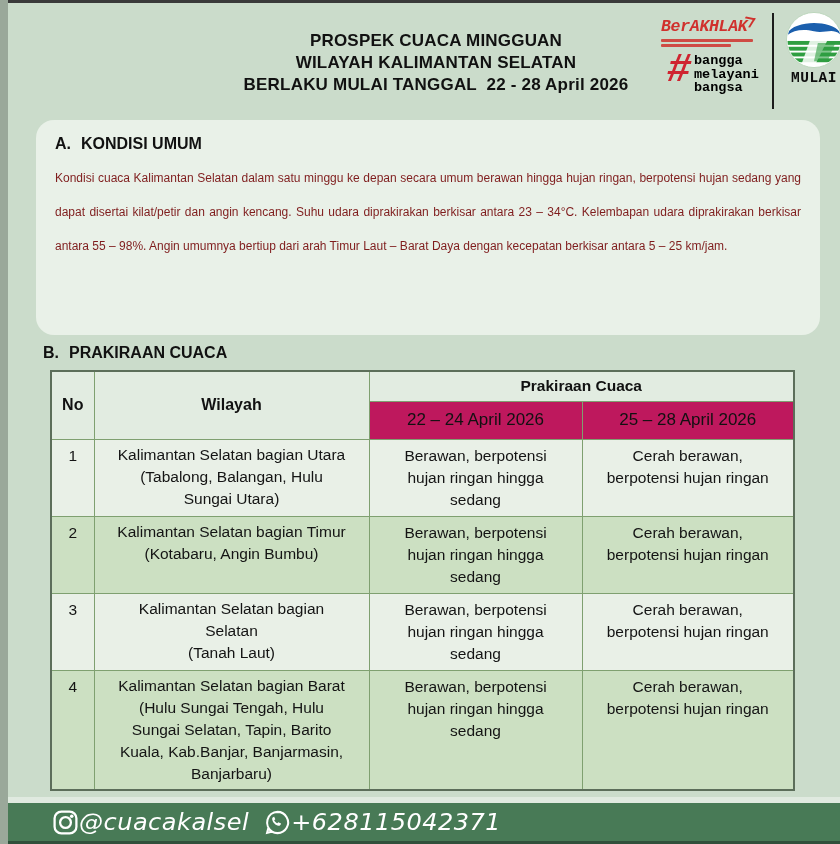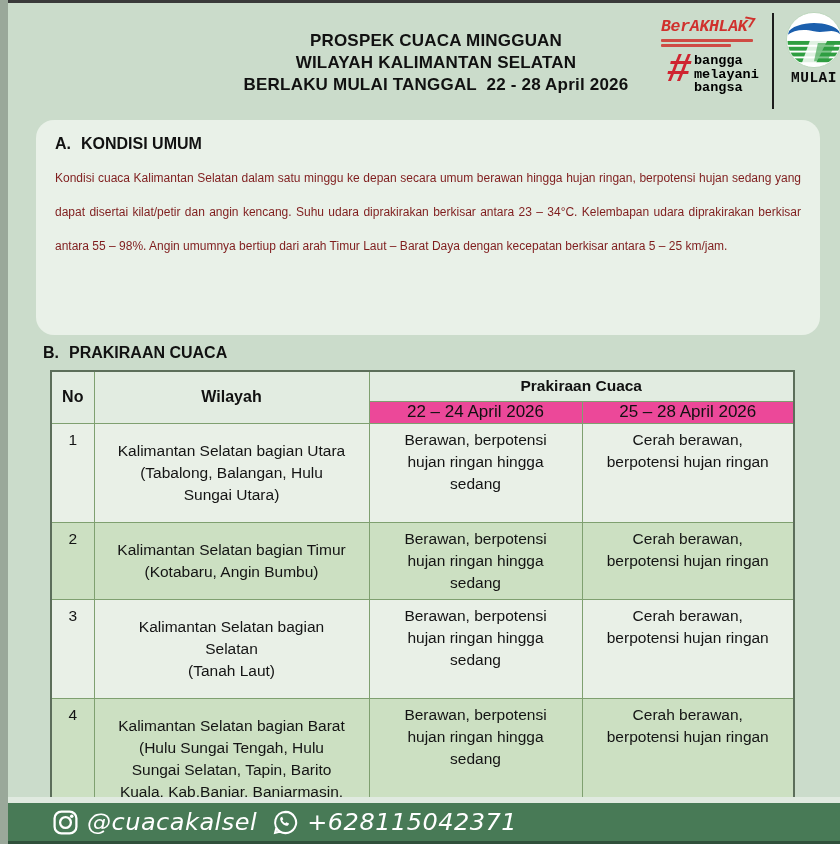--- a/index.html
+++ b/index.html
@@ -65,36 +65,36 @@
     font-size:12px; line-height:34px; text-align:justify; color:#7f1d1d;
   }
   
   .sec-b-head { position:absolute; left:35px; top:341px; }
   .tbl-wrap { position:absolute; left:42px; top:367px; }
   table { border-collapse:collapse; table-layout:fixed; width:743px; border:2px solid #5c6e5a; }
   th, td { border:1px solid #7fa070; text-align:center; vertical-align:top; }
   thead th { vertical-align:middle; font-size:16px; color:#111; }
   th.hdr { background:#e2ece1; font-weight:bold; }
   th.group { background:#e2ece1; height:30px; font-weight:bold; font-size:15.5px; }
-  th.period { background:#ec4899; height:22px; font-weight:normal; font-size:17px; }
+  th.period { background:#be185d; height:38px; font-weight:normal; font-size:17px; }
   tbody td { font-size:15.5px; line-height:22px; padding:5px 4px; white-space:pre-line; color:#141414; }
-  td.cell-wilayah { padding:16px 20px; }
+  td.cell-wilayah { padding:4px 20px; }
   td.cell-p1, td.cell-p2 { padding:5px 18px; }
   tr.row-light td { background:#e9f0e7; }
   tr.row-green td { background:#cce0c2; }
   
   .pre-footer-strip {
     position:absolute; left:0; right:0; bottom:41px; height:6px; background:#e0eae0;
   }
   .footer-bar {
     position:absolute; left:0; right:0; bottom:0; height:41px;
     background:#487a56; border-bottom:3px solid #30503b;
     display:flex; align-items:center; padding-left:44px; gap:15px;
   }
-  .contact { display:flex; align-items:center; gap:8px; }
+  .contact { display:flex; align-items:center; gap:0; }
   .contact-text {
     color:#ffffff; font-style:italic; font-size:24px; letter-spacing:0.5px;
     font-family:"DejaVu Sans", sans-serif; transform:scaleY(0.96);
   }
   .icon-svg { display:block; }
 </style>
 </head>
 <body>
 
 <div class="page">

